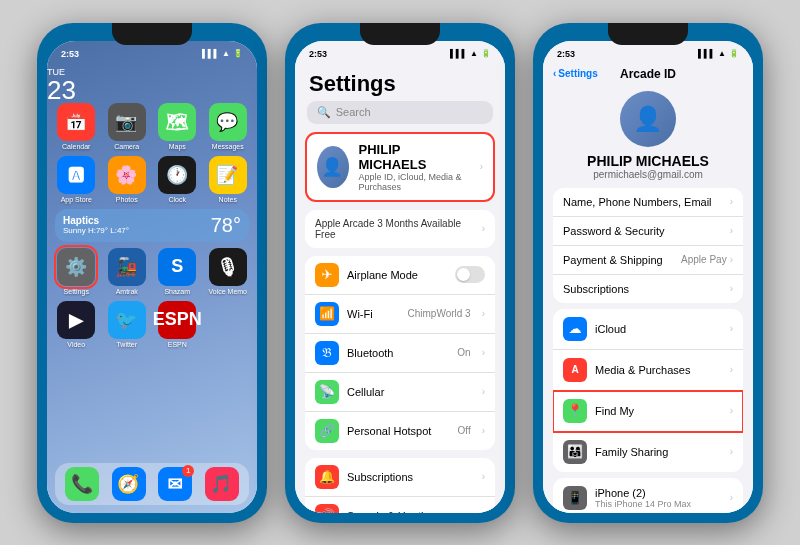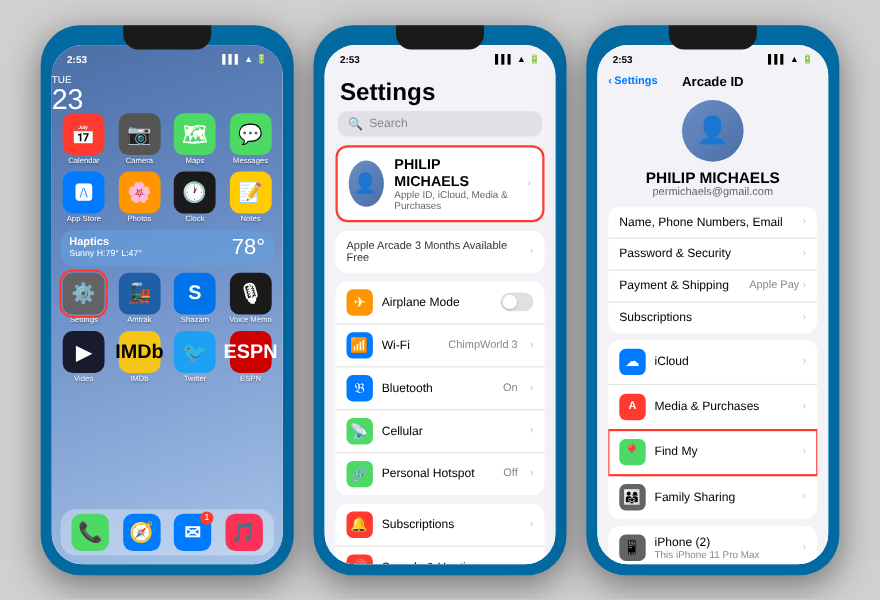--- a/index.html
+++ b/index.html
@@ -393,24 +393,20 @@
           <div class="app-icon-label">Voice Memo</div>
         </div>
       </div>
 
       <div class="app-grid" style="margin-top:6px;">
         <div class="app-icon">
           <div class="app-icon-img" style="background:#1a1a2e;">▶</div>
           <div class="app-icon-label">Video</div>
         </div>
         <div class="app-icon">
-          <div class="app-icon-img" style="background:#f5c518;color:#000;">IMDb</div>
-          <div class="app-icon-label">IMDb</div>
-        </div>
-        <div class="app-icon">
           <div class="app-icon-img" style="background:#1da1f2;">🐦</div>
           <div class="app-icon-label">Twitter</div>
         </div>
         <div class="app-icon">
           <div class="app-icon-img" style="background:#cc0000;">ESPN</div>
           <div class="app-icon-label">ESPN</div>
         </div>
       </div>
 
       <div class="dock">
@@ -607,21 +603,21 @@
             </div>
         </div>
       </div>
 
       <div class="appleid-group">
         <div class="appleid-row">
           <div class="appleid-row-left">
             <div class="appleid-row-icon" style="background:#636366;color:#fff;">📱</div>
             <div>
               <div style="font-size:11px;">iPhone (2)</div>
-              <div style="font-size:9px;color:#888;">This iPhone 11 Pro Max</div>
+              <div style="font-size:9px;color:#888;">This iPhone 14 Pro Max</div>
             </div>
           </div>
           <div class="appleid-row-right">
               <span class="chevron">›</span>
             </div>
         </div>
 
       </div>
     </div>
   </div>

